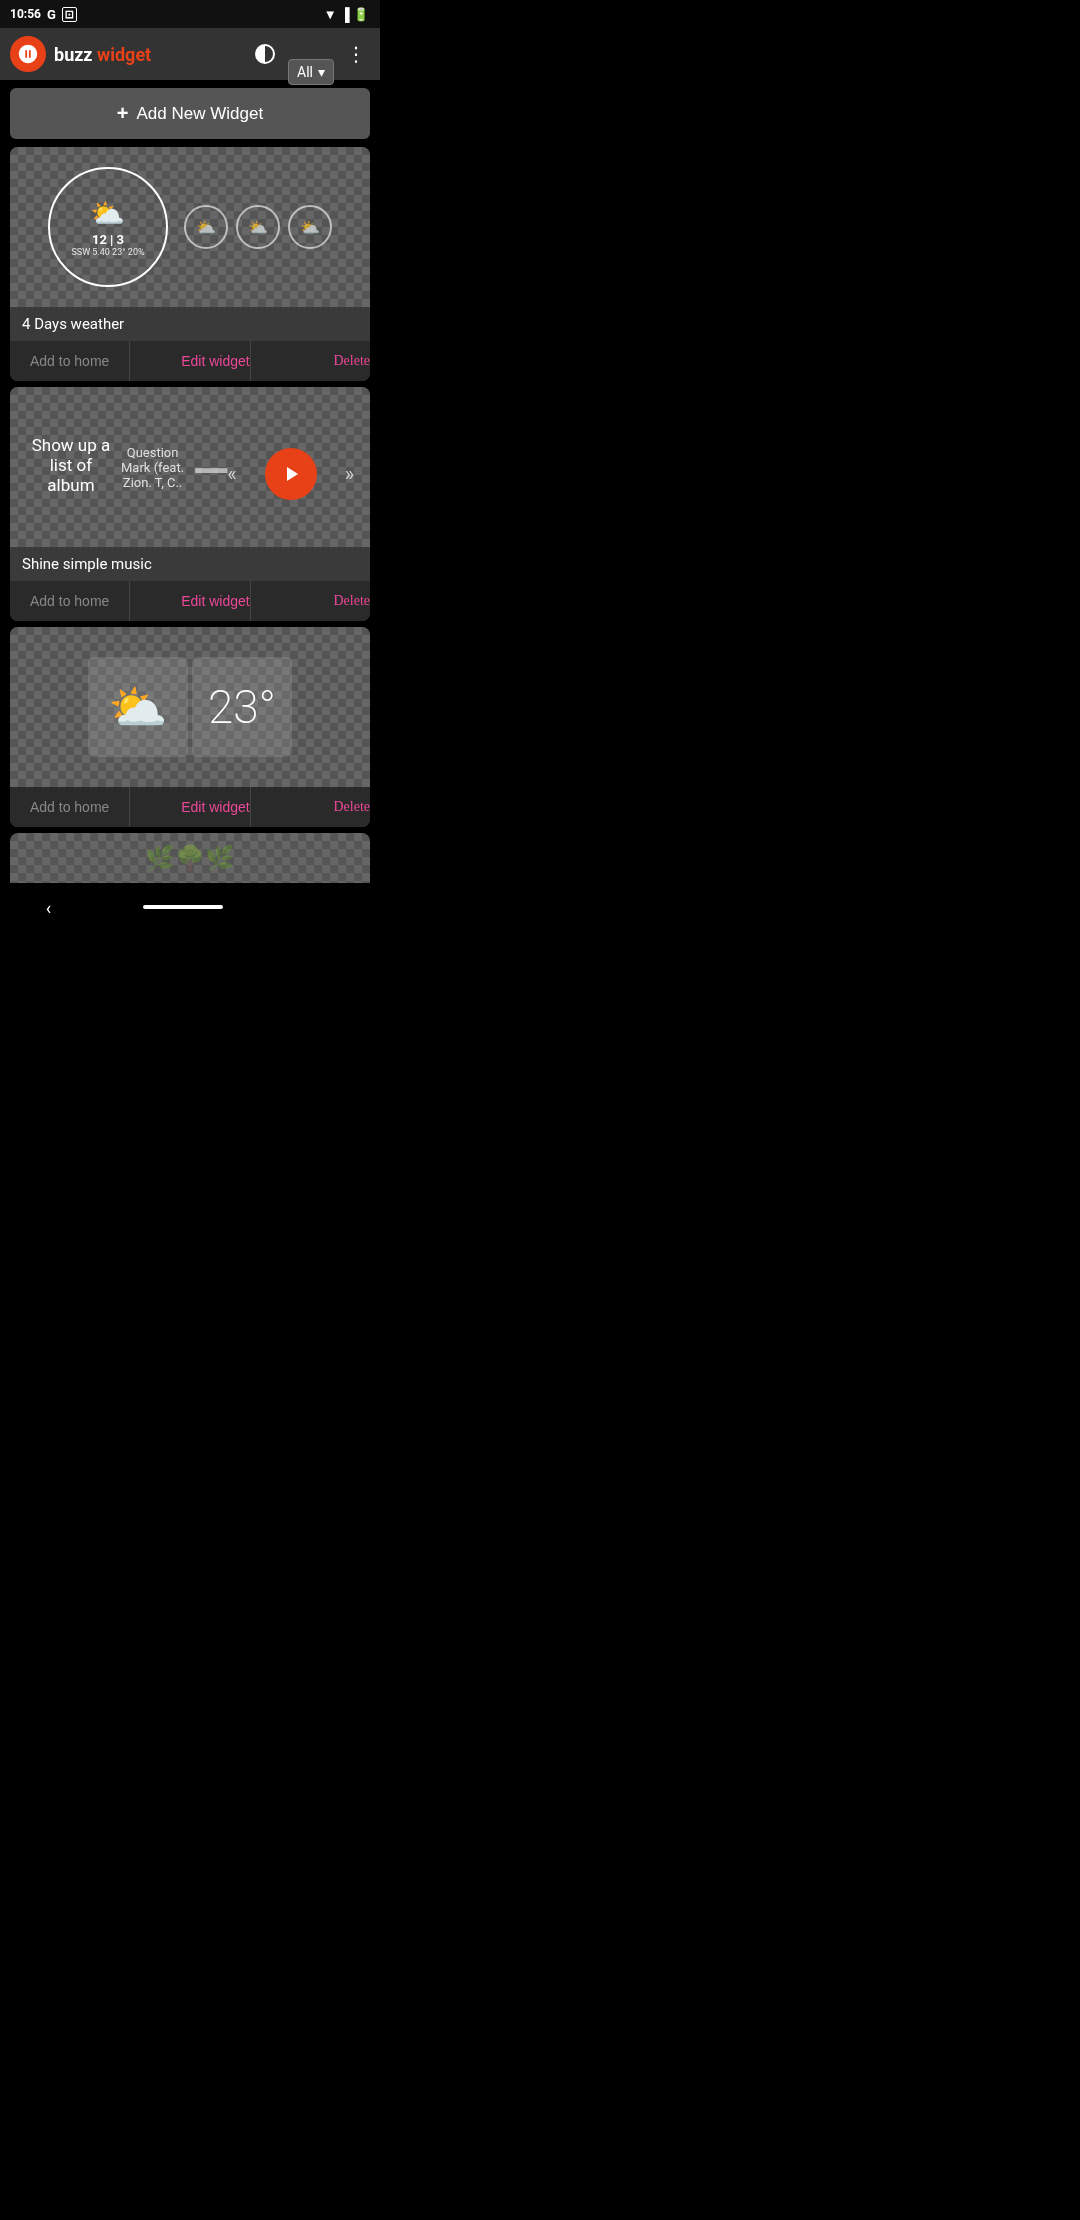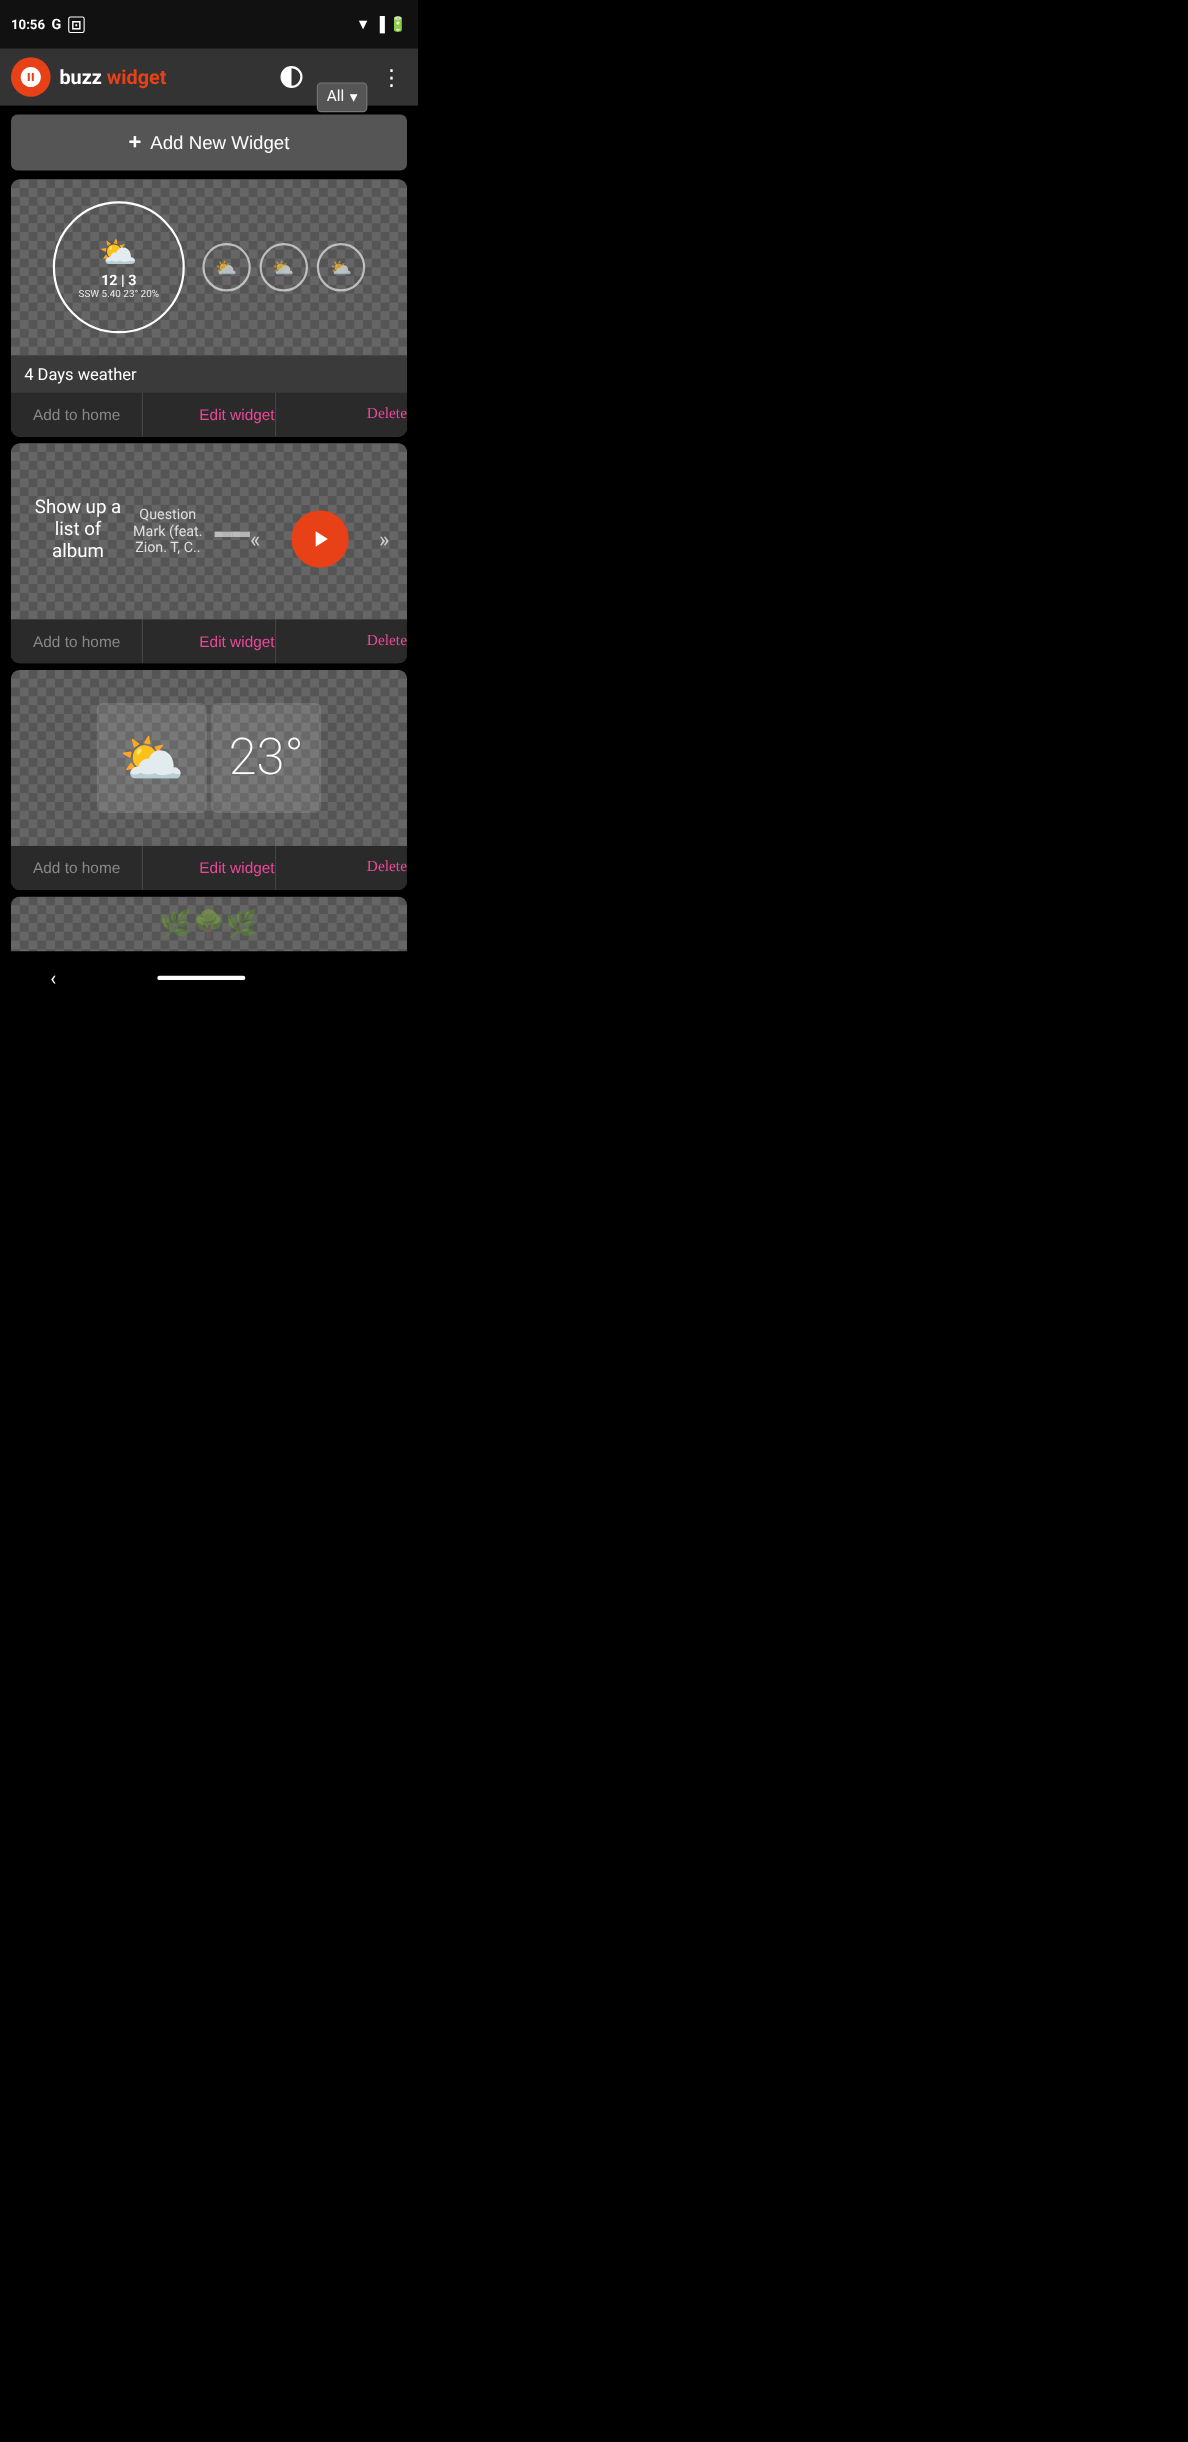--- a/index.html
+++ b/index.html
@@ -12,21 +12,21 @@
       overflow-x: hidden;
     }
 
     
     .status-bar {
       background: #111;
       display: flex;
       align-items: center;
       justify-content: space-between;
       padding: 4px 10px;
-      height: 44px;
+      height: 28px;
     }
     .status-left {
       display: flex;
       align-items: center;
       gap: 6px;
       color: #fff;
       font-size: 12px;
       font-weight: bold;
     }
     .status-right {
@@ -364,20 +364,23 @@
     <div class="music-controls">
       <div class="ctrl-btn">«</div>
       <div class="play-btn">
         <svg viewBox="0 0 24 24" fill="white">
           <path d="M8 5v14l11-7z"></path>
         </svg>
       </div>
       <div class="ctrl-btn">»</div>
     </div>
   </div>
+  <div class="widget-title-bar">
+    <span>Shine simple music</span>
+  </div>
   <div class="widget-actions">
     <button>Add to home</button>
     <button class="active-btn">Edit widget</button>
     <button class="active-btn">Delete</button>
   </div>
 </div>
 
 <div class="widget-card">
   <div class="widget-preview">
     <div class="square-weather">

